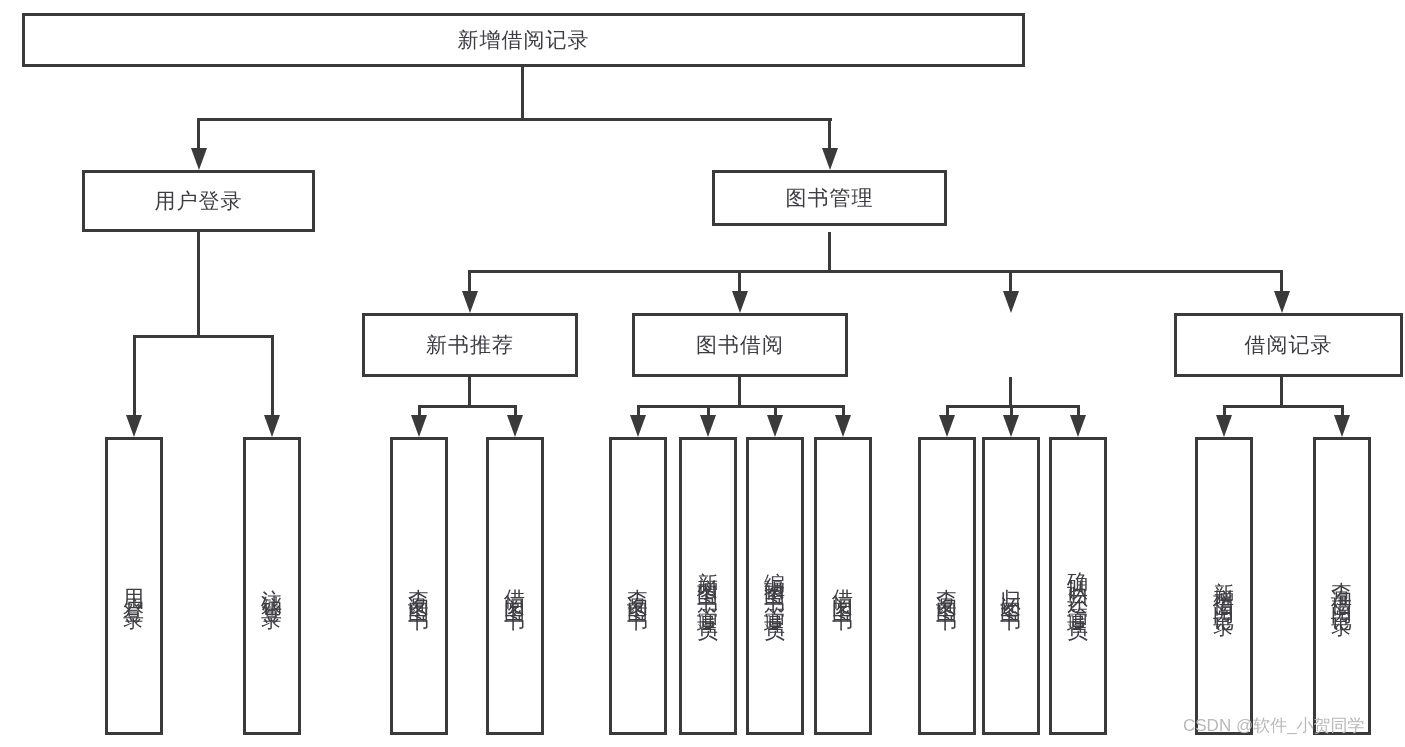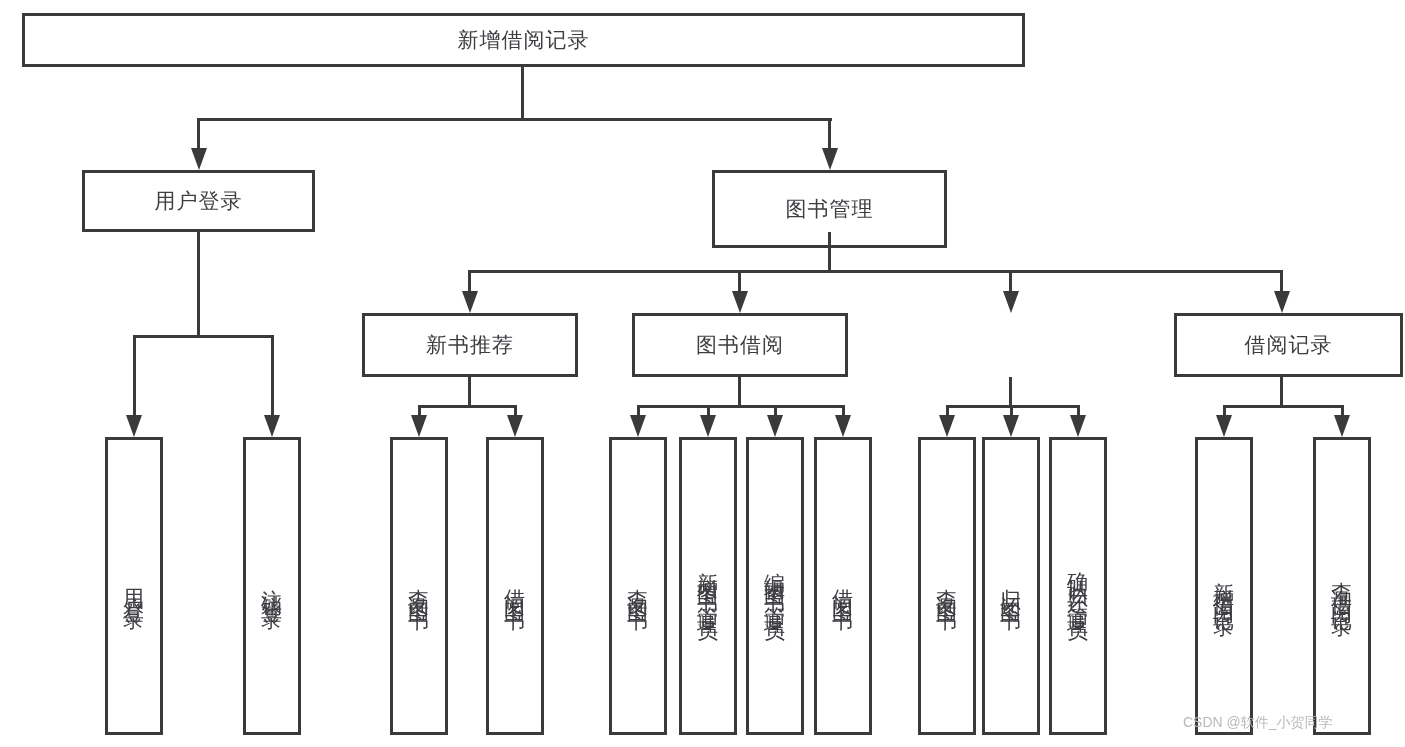--- a/index.html
+++ b/index.html
@@ -55,21 +55,21 @@
     width: 0;
     height: 0;
     border-left: 8px solid transparent;
     border-right: 8px solid transparent;
     border-top: 22px solid #3a3a3a;
   }
   .watermark {
     position: absolute;
     left: 1183px;
     top: 714px;
-    font-size: 14px;
+    font-size: 17px;
     color: #b9b9b9;
     white-space: nowrap;
     z-index: 10;
   }
 </style>
 </head>
 <body>
 
 <div class="canvas">
 
@@ -80,21 +80,21 @@
   <div class="vline" style="left:521px; top:67px; height:51px;"></div>
   <div class="hline" style="left:197px; top:118px; width:635px;"></div>
   <div class="vline" style="left:197px; top:118px; height:36px;"></div>
   <div class="arrowhead" style="left:191px; top:148px;"></div>
   <div class="vline" style="left:828px; top:118px; height:36px;"></div>
   <div class="arrowhead" style="left:822px; top:148px;"></div>
 
   <div class="box" style="left:82px; top:170px; width:233px; height:62px;">
     <span class="hlabel">用户登录</span>
   </div>
-  <div class="box" style="left:712px; top:170px; width:235px; height:78px;">
+  <div class="box" style="left:712px; top:170px; width:235px; height:56px;">
     <span class="hlabel">图书管理</span>
   </div>
 
   <div class="vline" style="left:197px; top:232px; height:103px;"></div>
   <div class="hline" style="left:133px; top:335px; width:141px;"></div>
   <div class="vline" style="left:133px; top:335px; height:82px;"></div>
   <div class="arrowhead" style="left:126px; top:415px;"></div>
   <div class="vline" style="left:271px; top:335px; height:82px;"></div>
   <div class="arrowhead" style="left:264px; top:415px;"></div>
 

